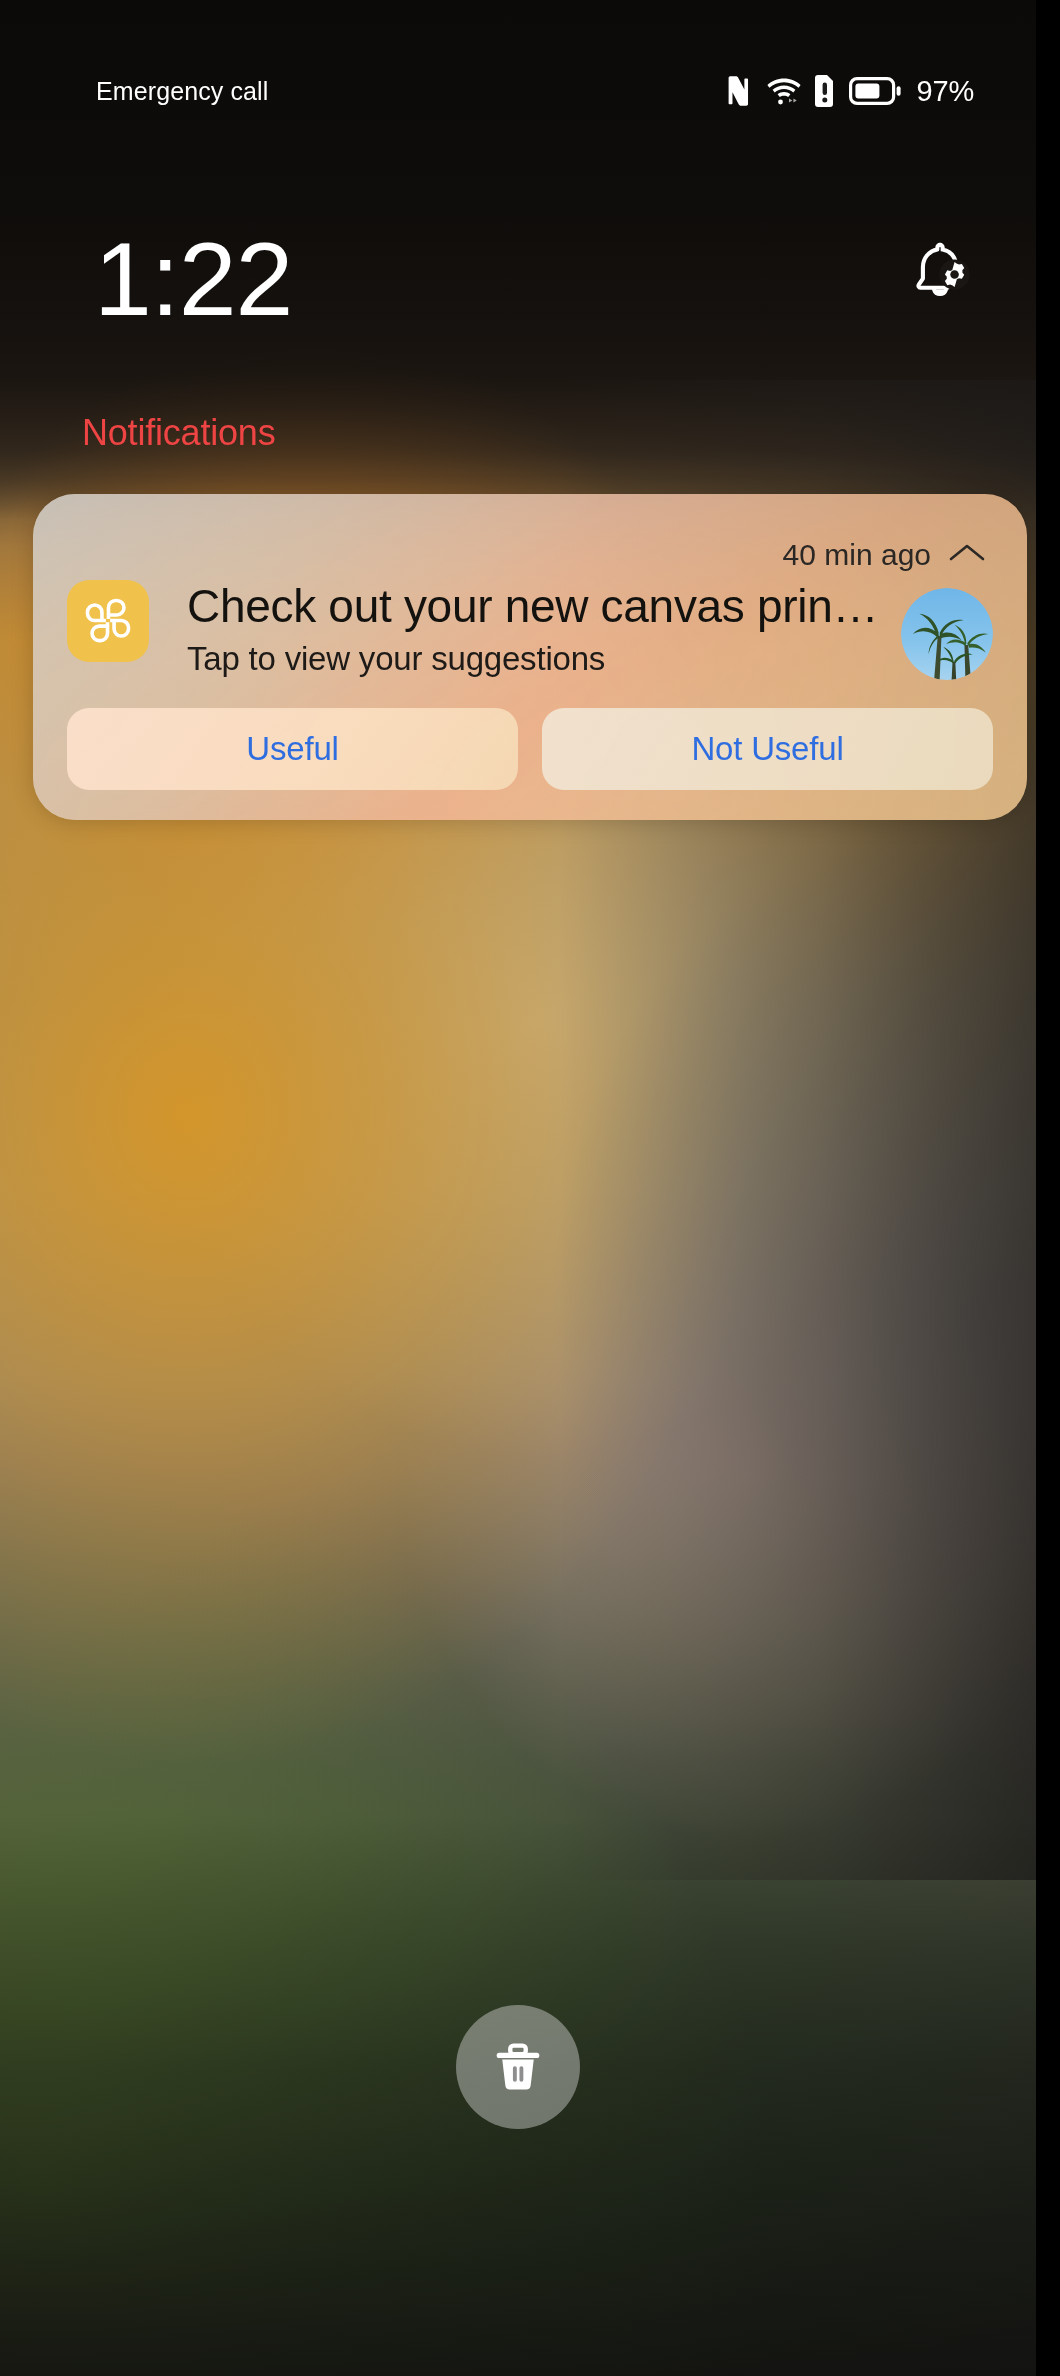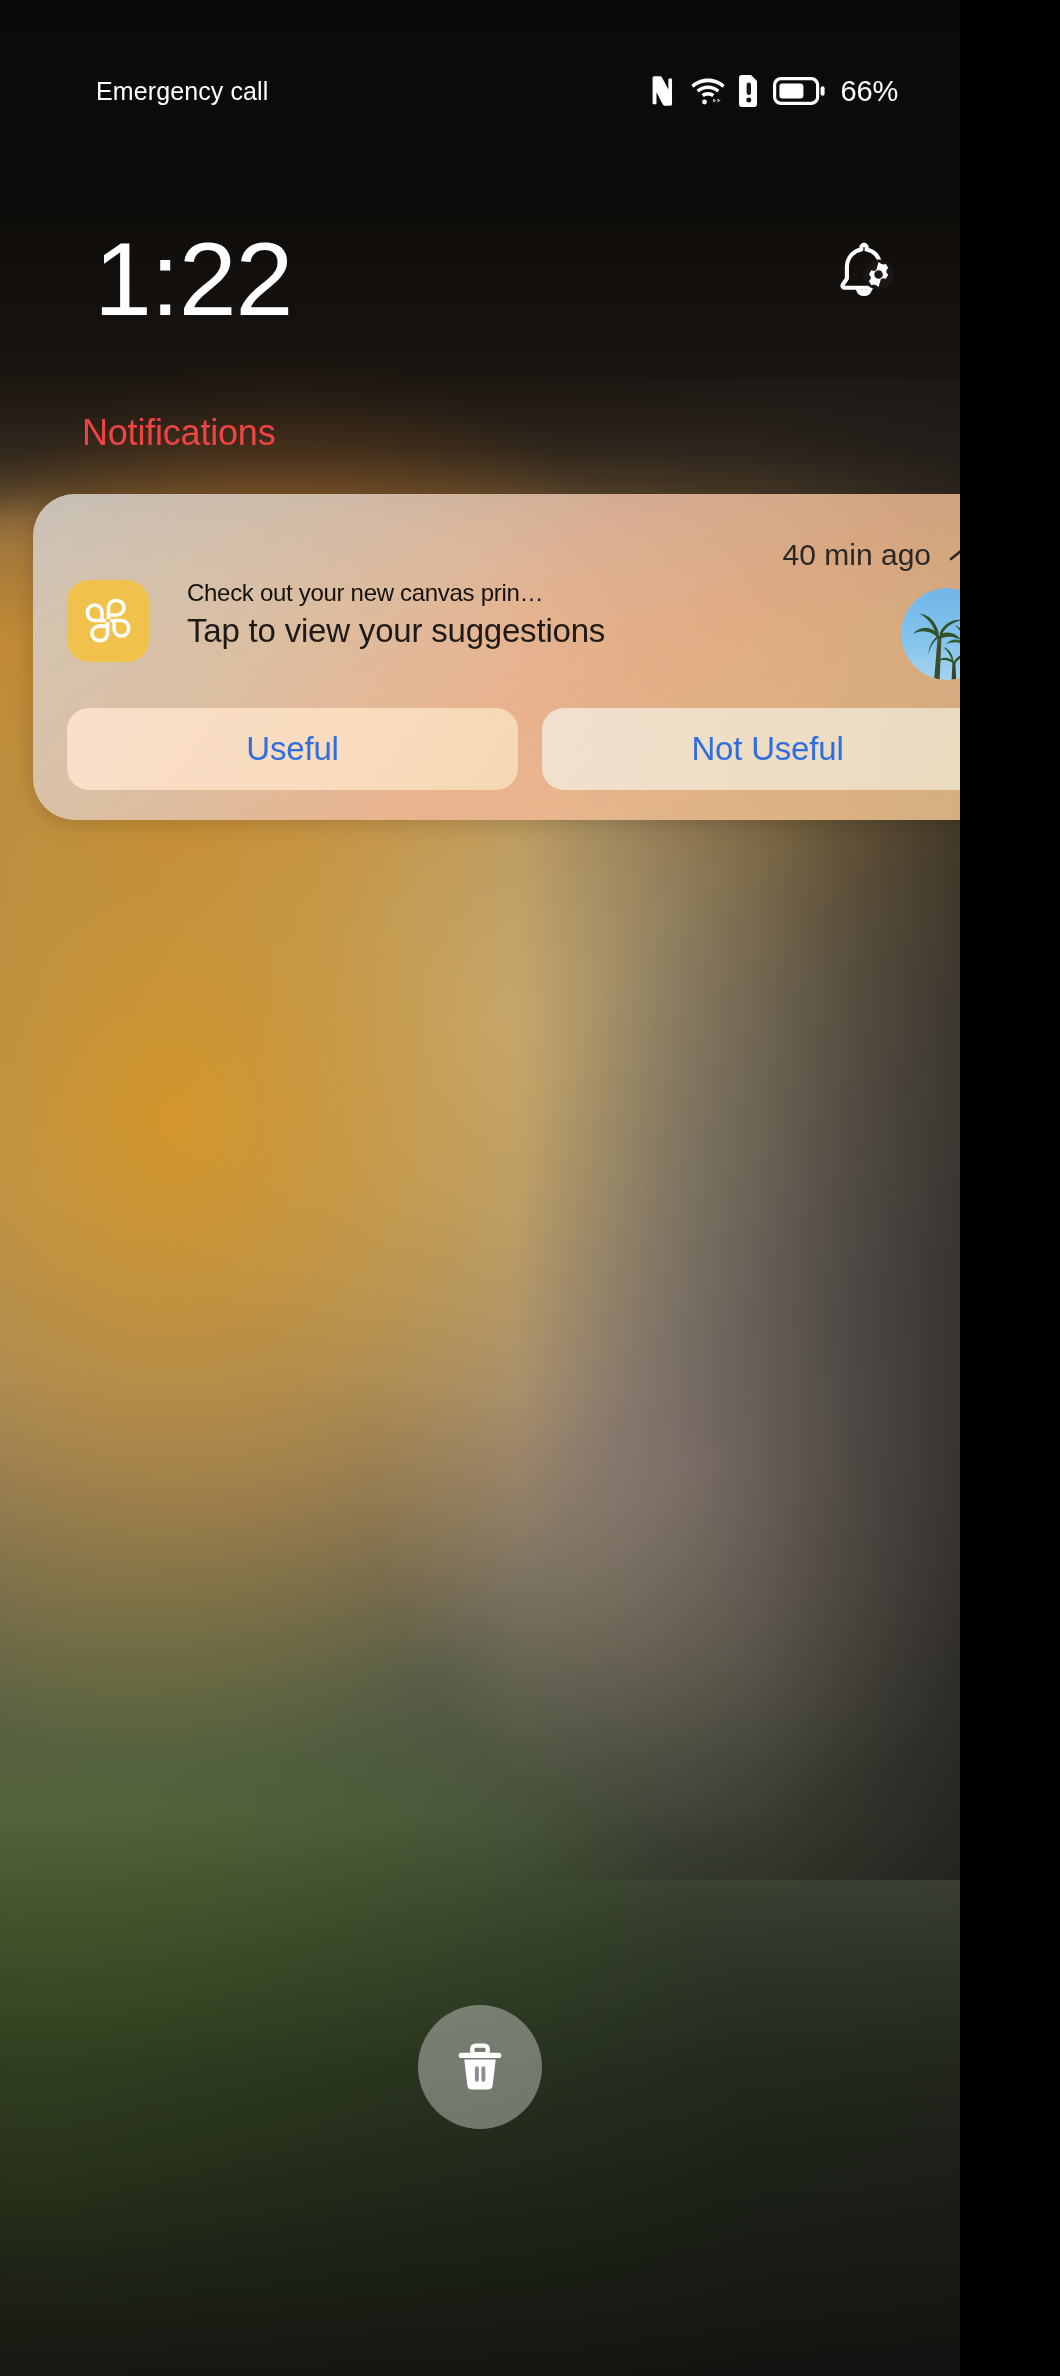--- a/index.html
+++ b/index.html
@@ -5,21 +5,21 @@
   * { margin:0; padding:0; box-sizing:border-box; }
   html, body {
     width:1060px; height:2376px;
     background:#000;
     font-family:"Liberation Sans", sans-serif;
     overflow:hidden;
   }
 
   #screen {
     position:relative;
-    width:960px; height:2376px;
+    width:1036px; height:2376px;
     overflow:hidden;
     background:#111010;
   }
 
   
   #wallpaper {
     position:absolute; inset:0;
     background:
       radial-gradient(circle at 58% 100%, rgba(60,110,45,0.55) 0%, rgba(60,110,45,0) 38%),
       radial-gradient(circle at 4% 92%, rgba(110,150,50,0.75) 0%, rgba(110,150,50,0) 30%),
@@ -149,21 +149,21 @@
 
   #notifBody { display:flex; align-items:flex-start; margin-top:8px; }
   #appIconWrap { width:120px; flex:0 0 120px; padding-top:6px; }
   #appIcon {
     width:82px; height:82px; border-radius:22px;
     background:#f0c14b;
     display:flex; align-items:center; justify-content:center;
   }
   #notifTextCol { flex:1 1 auto; min-width:0; padding-left:0; padding-top:4px; }
   #notifTitle {
-    color:#14120f; font-size:24px; font-weight:400;
+    color:#14120f; font-size:46px; font-weight:400;
     letter-spacing:-.3px; white-space:nowrap;
     overflow:hidden; text-overflow:ellipsis;
     line-height:1.25;
   }
   #notifText {
     color:#1d1a17; font-size:33px; font-weight:400;
     letter-spacing:-.2px; margin-top:2px;
     white-space:nowrap; overflow:hidden; text-overflow:ellipsis;
     line-height:1.25;
   }
@@ -233,21 +233,21 @@
       </span>
 
       <span>
         <svg width="52" height="30" viewBox="0 0 52 30" aria-hidden="true">
           <rect x="1.6" y="2.6" width="43" height="24.8" rx="6.5" fill="none" stroke="#fff" stroke-width="3.2"></rect>
           <rect x="6.4" y="7.4" width="24" height="15.2" rx="3" fill="#fff"></rect>
           <rect x="47.6" y="10.2" width="4.0" height="9.6" rx="2" fill="#fff"></rect>
         </svg>
       </span>
 
-      <div id="battText">66%</div>
+      <div id="battText">97%</div>
     </div>
   </div>
 
   <div id="clockRow">
     <div id="clock">1:22</div>
 
     <div id="bellSettings">
       <svg width="76" height="76" viewBox="0 0 48 48" aria-hidden="true">
         <path d="M24 6.2c-.9 0-1.7.8-1.7 1.7v1.3C17.0 10.1 13.2 14.7 13.2 20.2v7.3l-2.6 3.9c-.5.8.0 1.9 1.0 1.9h17.2" fill="none" stroke="#fff" stroke-width="2.6" stroke-linecap="round" stroke-linejoin="round"></path>
         <path d="M24 6.2c.9 0 1.7.8 1.7 1.7v1.3c4.0.8 7.1 3.8 8.2 7.6" fill="none" stroke="#fff" stroke-width="2.6" stroke-linecap="round"></path>

